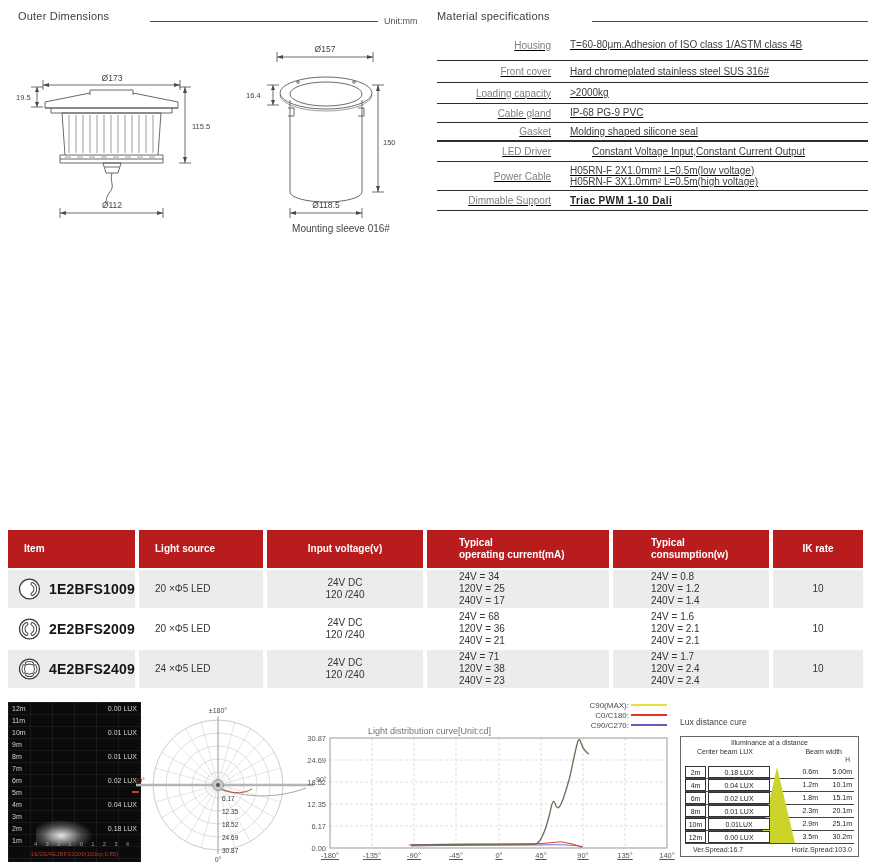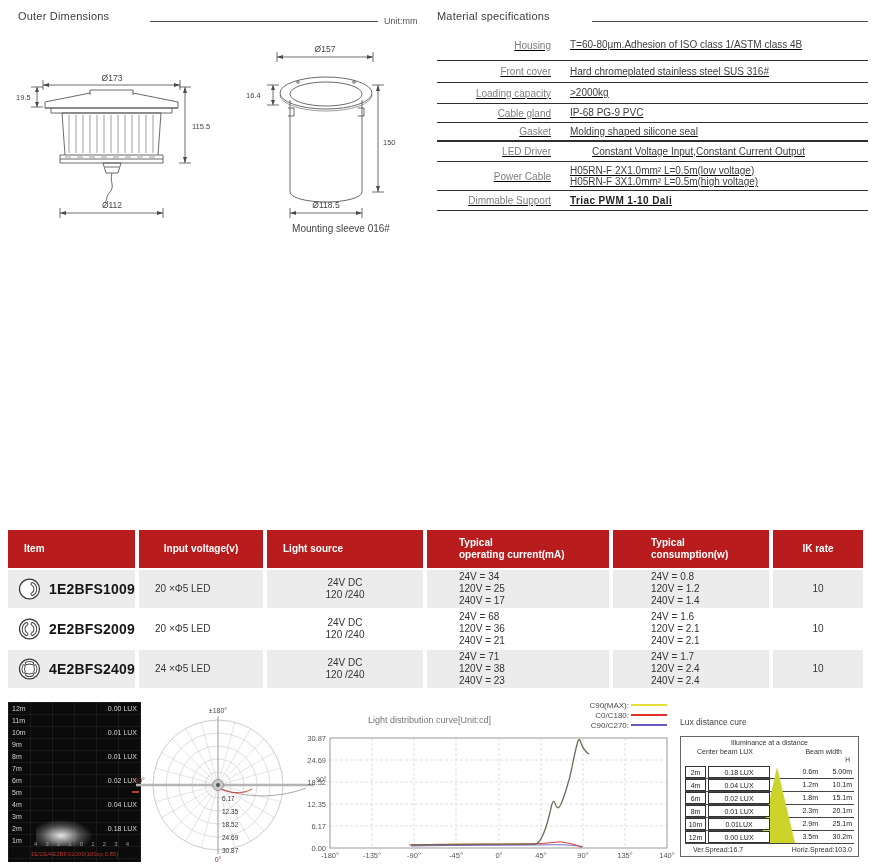--- a/index.html
+++ b/index.html
@@ -53,27 +53,27 @@
   .bp-dist { position:absolute; left:4px; font-size:7px; color:#d5d5d5; line-height:8px; }
   .bp-lux  { position:absolute; right:4px; font-size:7px; color:#d5d5d5; line-height:8px; }
   .bp-blob { position:absolute; left:28px; top:118px; width:56px; height:26px;
              background:radial-gradient(ellipse at 45% 60%, rgba(255,255,255,.9), rgba(255,255,255,.25) 45%, transparent 72%); }
   .bp-axis { position:absolute; left:26px; right:12px; top:139px; display:flex; justify-content:space-between; }
   .bp-axis span { font-size:6px; color:#9a9a9a; }
   .bp-caption { position:absolute; left:0; right:0; top:149px; text-align:center; font-size:6px; color:#b5342b; }
 
   
   .lchart { position:absolute; left:330px; top:700px; width:340px; height:165px; }
-  .lc-title { position:absolute; left:14px; top:15px; font-size:9px; color:#757575;padding-left:24px; }
+  .lc-title { position:absolute; left:14px; top:26px; font-size:9px; color:#757575;padding-left:24px; }
   .lc-legend { position:absolute; right:3px; top:0; }
   .lc-leg-row { display:flex; align-items:center; justify-content:flex-end; height:10px; }
   .lc-leg-label { font-size:8px; color:#4a4a4a; }
   .lc-leg-line { width:36px; height:2px; margin-left:2px; }
   .lc-ylabel { position:absolute; left:-34px; width:30px; text-align:right; font-size:7.5px; color:#555; }
-  .lc-xlabel { position:absolute; top:151px; width:36px; text-align:center; font-size:7.5px; color:#555; }
+  .lc-xlabel { position:absolute; top:151px; width:36px; text-align:center; font-size:7.5px; color:#555;text-decoration:underline; }
 
   
   .luxbox { position:absolute; left:678px; top:715px; width:184px; height:148px; }
   .lux-title { position:absolute; left:2px; top:2px; font-size:8.5px; color:#3f3f3f; }
   .lux-frame { position:absolute; left:2px; top:21px; width:179px; height:121px; border:1px solid #666; background:#fff; }
   .lux-h1 { position:absolute; left:0; right:0; top:2px; text-align:center; font-size:7px; color:#333; }
   .lux-h2 { position:absolute; left:16px; top:11px; font-size:7px; color:#333; }
   .lux-h3 { position:absolute; right:16px; top:11px; font-size:7px; color:#333; }
   .lux-h4 { position:absolute; right:8px; top:19px; font-size:6.5px; color:#333; }
   .lux-row-line { position:absolute; left:4px; right:4px; height:1px; background:#444; }
@@ -213,25 +213,25 @@
     <div class="mrow" style="height:20px;">
       <div class="mlabel">Dimmable Support</div>
       <div class="mval bold">Triac  PWM 1-10  Dali</div>
     </div>
   </div>
 
   <div class="ptable">
     <div class="pth pad16">
         <span>Item</span>
       </div>
+    <div class="pth pad16">
+        <span>Light source</span>
+      </div>
     <div class="pth tcenter">
         <span>Input voltage(v)</span>
-      </div>
-    <div class="pth pad16">
-        <span>Light source</span>
       </div>
     <div class="pth pad32">
       <span>Typical</span>
       <span>operating current(mA)</span>
     </div>
     <div class="pth pad38">
       <span>Typical</span>
       <span>consumption(w)</span>
     </div>
     <div class="pth tcenter">

